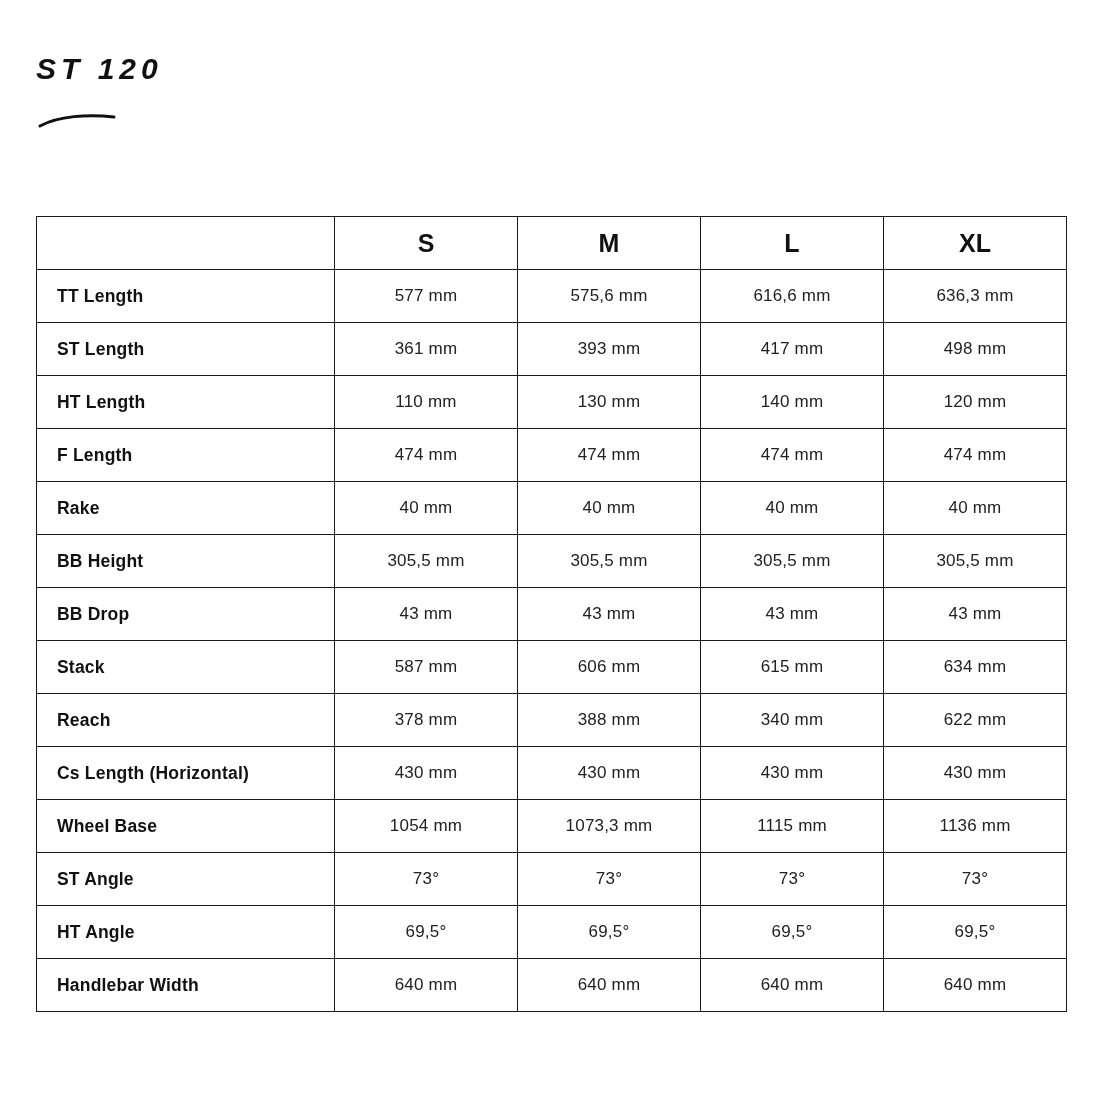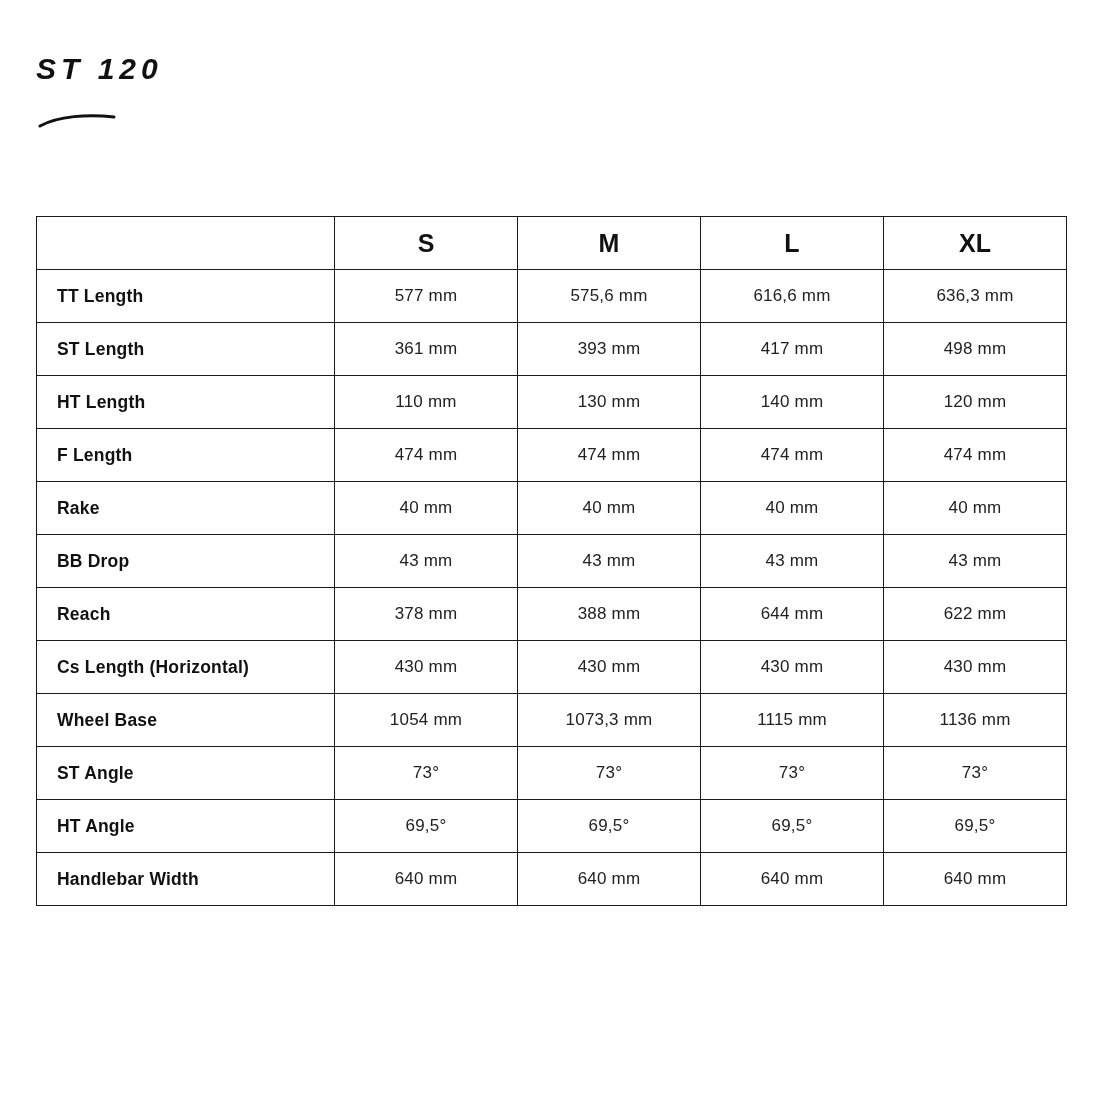--- a/index.html
+++ b/index.html
@@ -141,31 +141,45 @@
           <td class="value">474 mm</td>
         </tr>
         <tr>
           <td class="label">Rake</td>
           <td class="value">40 mm</td>
           <td class="value">40 mm</td>
           <td class="value">40 mm</td>
           <td class="value">40 mm</td>
         </tr>
         <tr>
+          <td class="label">BB Height</td>
+          <td class="value">305,5 mm</td>
+          <td class="value">305,5 mm</td>
+          <td class="value">305,5 mm</td>
+          <td class="value">305,5 mm</td>
+        </tr>
+        <tr>
           <td class="label">BB Drop</td>
           <td class="value">43 mm</td>
           <td class="value">43 mm</td>
           <td class="value">43 mm</td>
           <td class="value">43 mm</td>
+        </tr>
+        <tr>
+          <td class="label">Stack</td>
+          <td class="value">587 mm</td>
+          <td class="value">606 mm</td>
+          <td class="value">615 mm</td>
+          <td class="value">634 mm</td>
         </tr>
         <tr>
           <td class="label">Reach</td>
           <td class="value">378 mm</td>
           <td class="value">388 mm</td>
-          <td class="value">644 mm</td>
+          <td class="value">340 mm</td>
           <td class="value">622 mm</td>
         </tr>
         <tr>
           <td class="label">Cs Length (Horizontal)</td>
           <td class="value">430 mm</td>
           <td class="value">430 mm</td>
           <td class="value">430 mm</td>
           <td class="value">430 mm</td>
         </tr>
         <tr>

